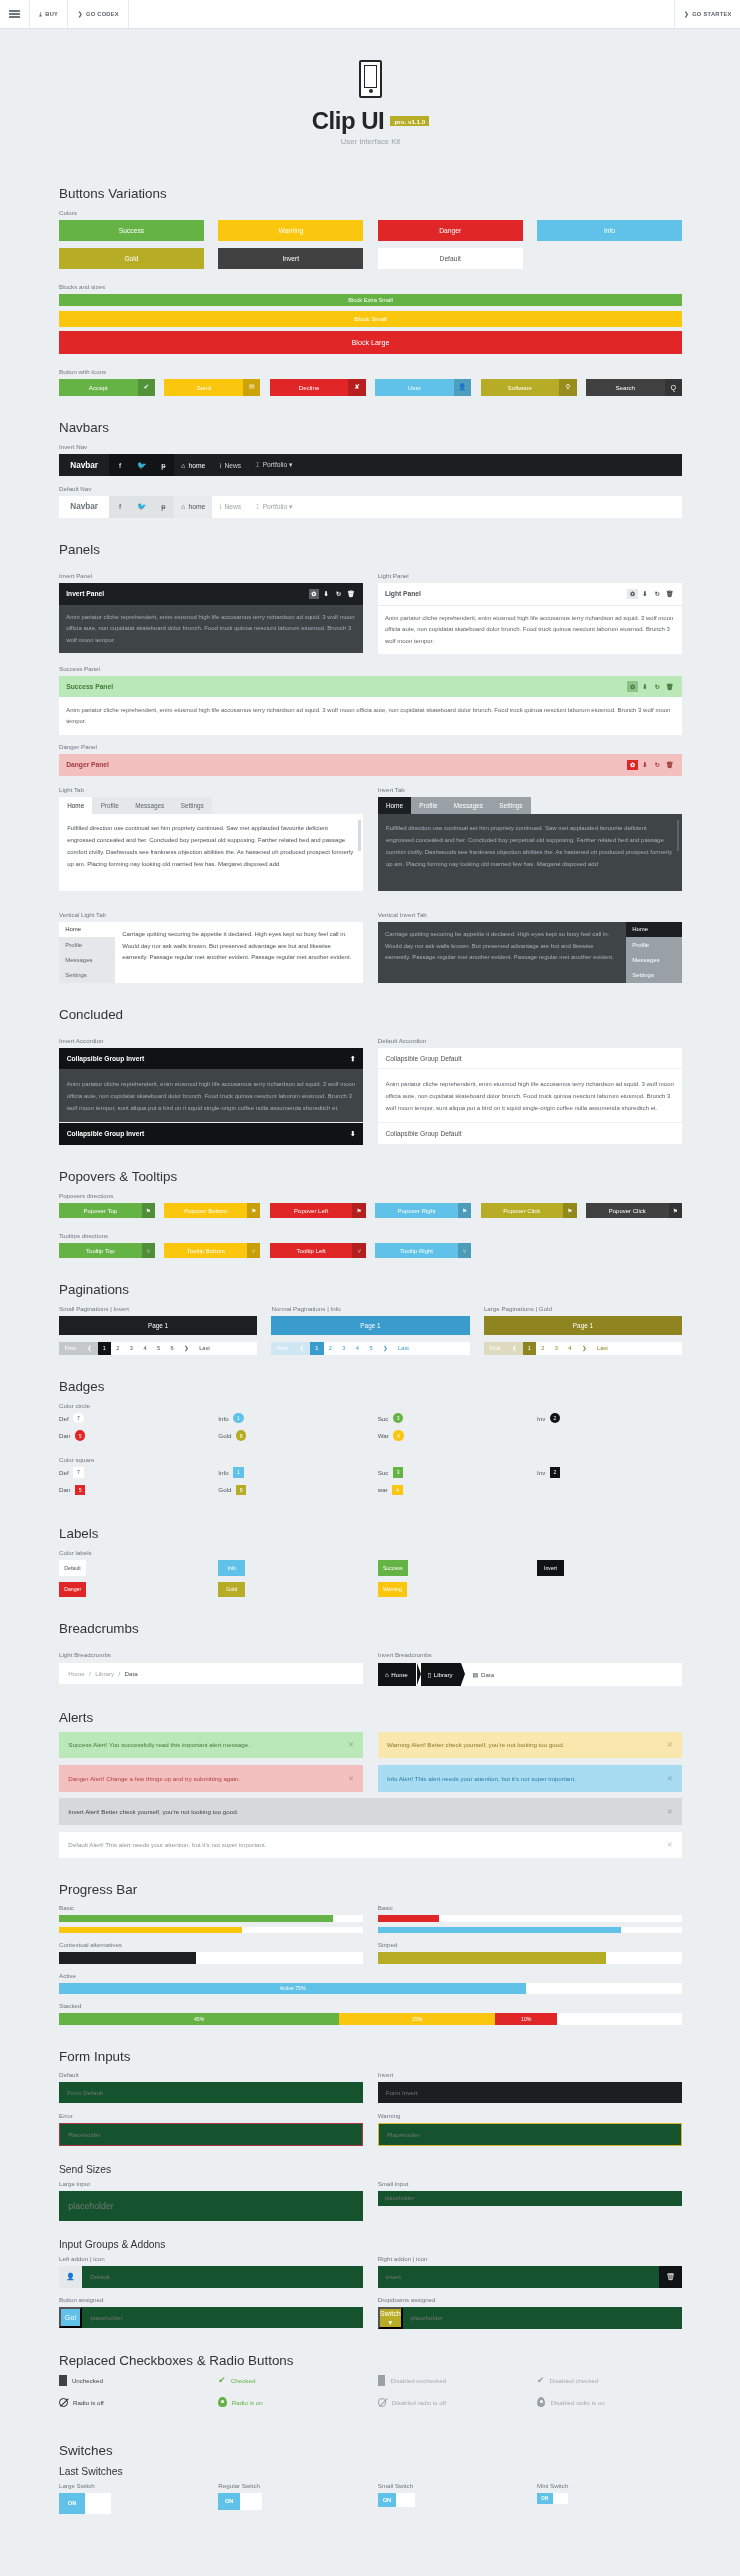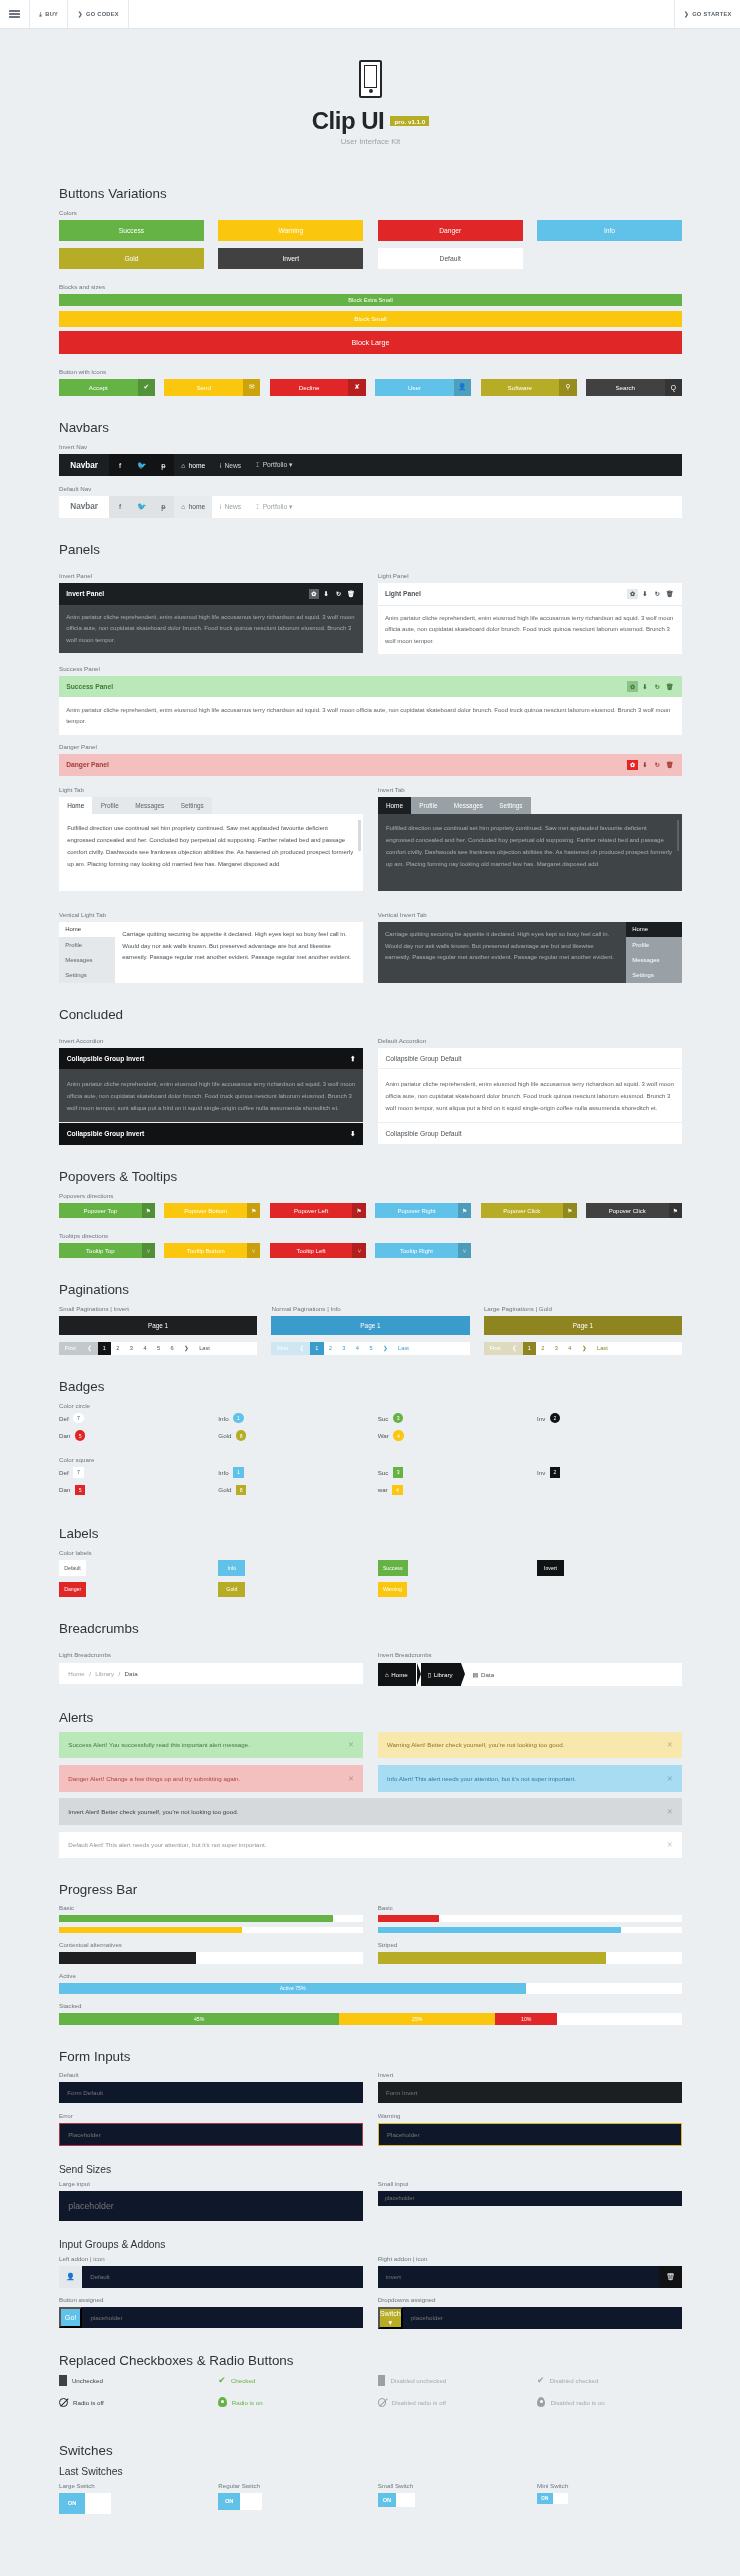--- a/index.html
+++ b/index.html
@@ -139,21 +139,21 @@
   .al-invert{background:#d6d9db;color:#3c4245;}
   .al-default{background:#fff;color:#8d959a;}
   
   .pbar { background:#fff; height:6.2px; margin-bottom:5.2px; position:relative;}
   .pbar .fill { height:100%; }
   .pbar.tall { height:11.3px; }
   .pbar.tall .fill { display:flex;align-items:center;justify-content:center;color:#fff;font-size:5.2px;}
   .striped .fill{background-image:linear-gradient(45deg,rgba(255,255,255,.25) 25%,transparent 25%,transparent 50%,rgba(255,255,255,.25) 50%,rgba(255,255,255,.25) 75%,transparent 75%,transparent);background-size:9.3px 9.3px;}
   .stacked { display:flex; }
   
-  .inp { background:#0f172a; border:none; width:100%; padding:7.2px 8.2px; font-size:6.2px; color:#9aa3a8; font-family:inherit;}
+  .inp { background:#14532d; border:none; width:100%; padding:7.2px 8.2px; font-size:6.2px; color:#9aa3a8; font-family:inherit;}
   .inp-invert{background:#1c1f21;color:#b9bfc3;}
   .inp-err{border:0.5px solid #b3344a;}
   .inp-warn{border:0.5px solid #e0b62a;}
   .inp-lg{padding:10.3px 9.3px;font-size:8.8px;}
   .inp-sm{padding:4.6px 7.2px;font-size:5.7px;}
   .grp { display:flex; }
   .grp .addon { display:flex;align-items:center;justify-content:center;width:25px;font-size:7.2px;}
   .addon-light{background:#e4e8ea;color:#4b5257;}
   .addon-dark{background:#101213;color:#fff;}
   .addon-info{background:#60c2e8;color:#fff;font-size:6.2px;}

